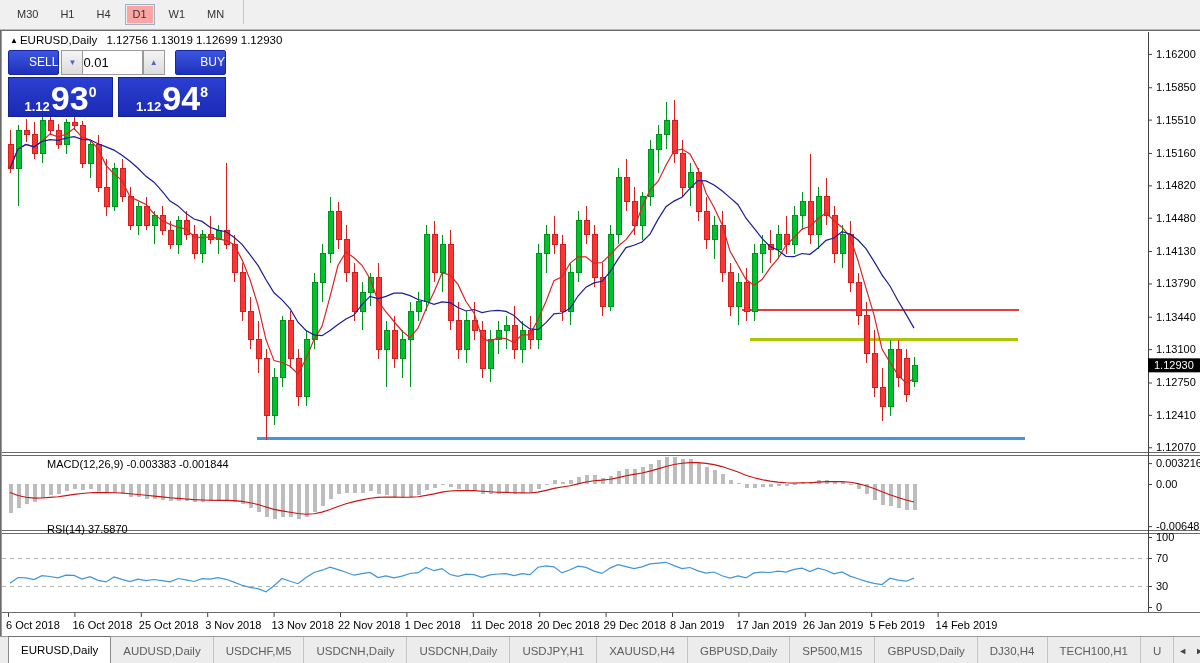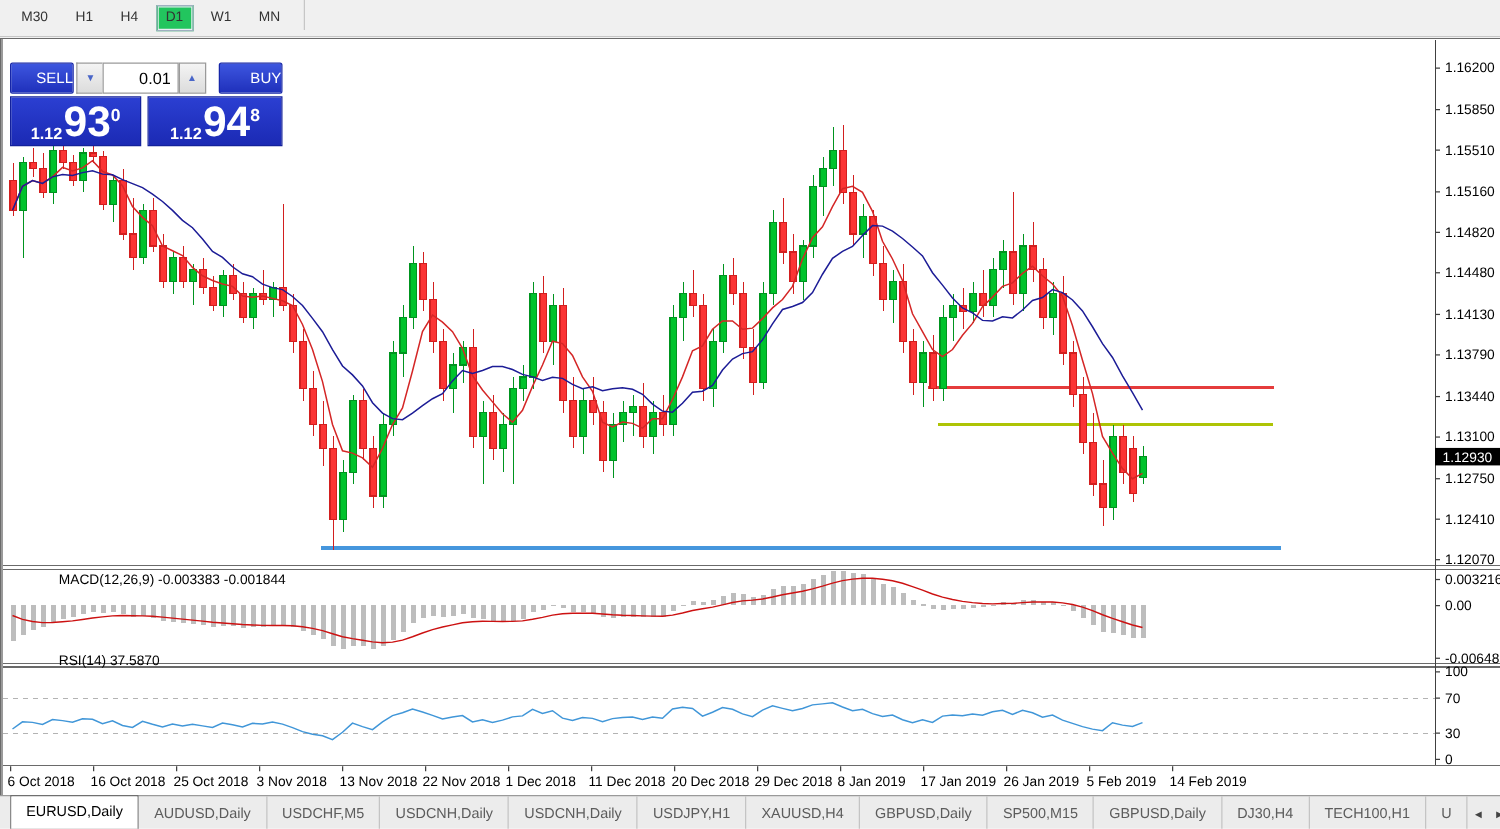--- a/index.html
+++ b/index.html
@@ -2,39 +2,39 @@
 <html><head>
 <meta charset="utf-8">
 <style>
   html,body{margin:0;padding:0;background:#ffffff;width:1200px;height:663px;overflow:hidden;
     font-family:"Liberation Sans",sans-serif;-webkit-font-smoothing:antialiased;}
   
   .tf-toolbar{height:29px;background:#f0f0f0;border-bottom:1px solid #b8b8b8;display:flex;
     padding-left:6px;}
   .tf-btn{font-size:11px;color:#333;padding:4px 7px;margin:0 3px;border:1px solid transparent;
     background:transparent;cursor:default;line-height:1;}
-  .tf-btn.active{background:#22c55e;border:1px solid #9fb0c0;box-shadow:inset 0 0 0 1px #e8eef4;}
+  .tf-btn.active{background:#fca5a5;border:1px solid #9fb0c0;box-shadow:inset 0 0 0 1px #e8eef4;}
   .tf-divider{width:1px;height:24px;background:#c6c6c6;margin-left:8px;}
   
   .chart-window{position:relative;width:1200px;height:606px;background:#fff;}
   .chart-title{position:absolute;left:10px;top:4px;font-size:11.5px;color:#000;z-index:5;
     white-space:nowrap;}
   .chart-title .tri{font-size:8px;vertical-align:1px;margin-right:2px;}
   .pane-label{position:absolute;left:14px;font-size:11px;color:#000;z-index:5;white-space:nowrap;padding-left:33px;}
   
   .trade-panel{position:absolute;left:8px;top:20px;z-index:6;width:218px;}
   .tp-row1{display:flex;height:25px;}
   .btn-sell,.btn-buy{width:52px;color:#fff;font-size:12px;border:1px solid #1626a8;
     background:linear-gradient(#3d56df,#1f30bb);border-radius:2px;text-align:right;
     line-height:23px;cursor:pointer;}
   .spin{width:21px;height:23px;background:linear-gradient(#f4f4f4,#dcdcdc);border:1px solid #9a9a9a;
     color:#4a66c8;font-size:8px;text-align:center;line-height:23px;cursor:pointer;}
   .spin.dn{margin-left:2px;border-right:none;}
   .lot-field{width:56px;height:23px;background:#fff;border:1px solid #9a9a9a;font-size:13px;
-    color:#000;text-align:right;padding-right:5px;line-height:23px;}
+    color:#000;text-align:left;padding-right:5px;line-height:23px;}
   .btn-buy{margin-left:5px;}
   .spin.up{margin-right:5px;}
   .tp-row2{display:flex;margin-top:2px;}
   .price-box{background:linear-gradient(#2b3fd2,#1b2ab4);border:1px solid #13219b;color:#fff;
     height:40px;display:flex;align-items:flex-end;justify-content:center;cursor:pointer;
     padding-bottom:3px;box-sizing:border-box;}
   .price-box.bid{width:105px;margin-right:5px;}
   .price-box.ask{width:108px;}
   .pb-small{font-size:13px;font-weight:bold;line-height:1;margin-right:1px;}
   .pb-big{font-size:34px;font-weight:bold;line-height:0.82;text-align:center;}
@@ -514,20 +514,24 @@
         <text x="736.4000000000001" y="599" font-size="11" fill="#000">17 Jan 2019</text>
         <line x1="805.3000000000001" y1="583" x2="805.3000000000001" y2="587" stroke="#404040"></line>
         <text x="802.8000000000001" y="599" font-size="11" fill="#000">26 Jan 2019</text>
         <line x1="871.7" y1="583" x2="871.7" y2="587" stroke="#404040"></line>
         <text x="869.2" y="599" font-size="11" fill="#000">5 Feb 2019</text>
         <line x1="938.1000000000001" y1="583" x2="938.1000000000001" y2="587" stroke="#404040"></line>
         <text x="935.6000000000001" y="599" font-size="11" fill="#000">14 Feb 2019</text>
       </g>
     </svg>
 
+  <div class="chart-title">
+    <span class="tri">▲</span><span>EURUSD,Daily</span>
+    <span style="margin-left:6px;">1.12756 1.13019 1.12699 1.12930</span>
+  </div>
 
   <div class="pane-label" style="top:428px;">MACD(12,26,9) -0.003383 -0.001844</div>
   <div class="pane-label" style="top:493px;">RSI(14) 37.5870</div>
 
   
   <div class="trade-panel">
     <div class="tp-row1">
       <div class="btn-sell">SELL</div>
       <div class="spin dn"><span>▼</span></div>
       <div class="lot-field">0.01</div>

